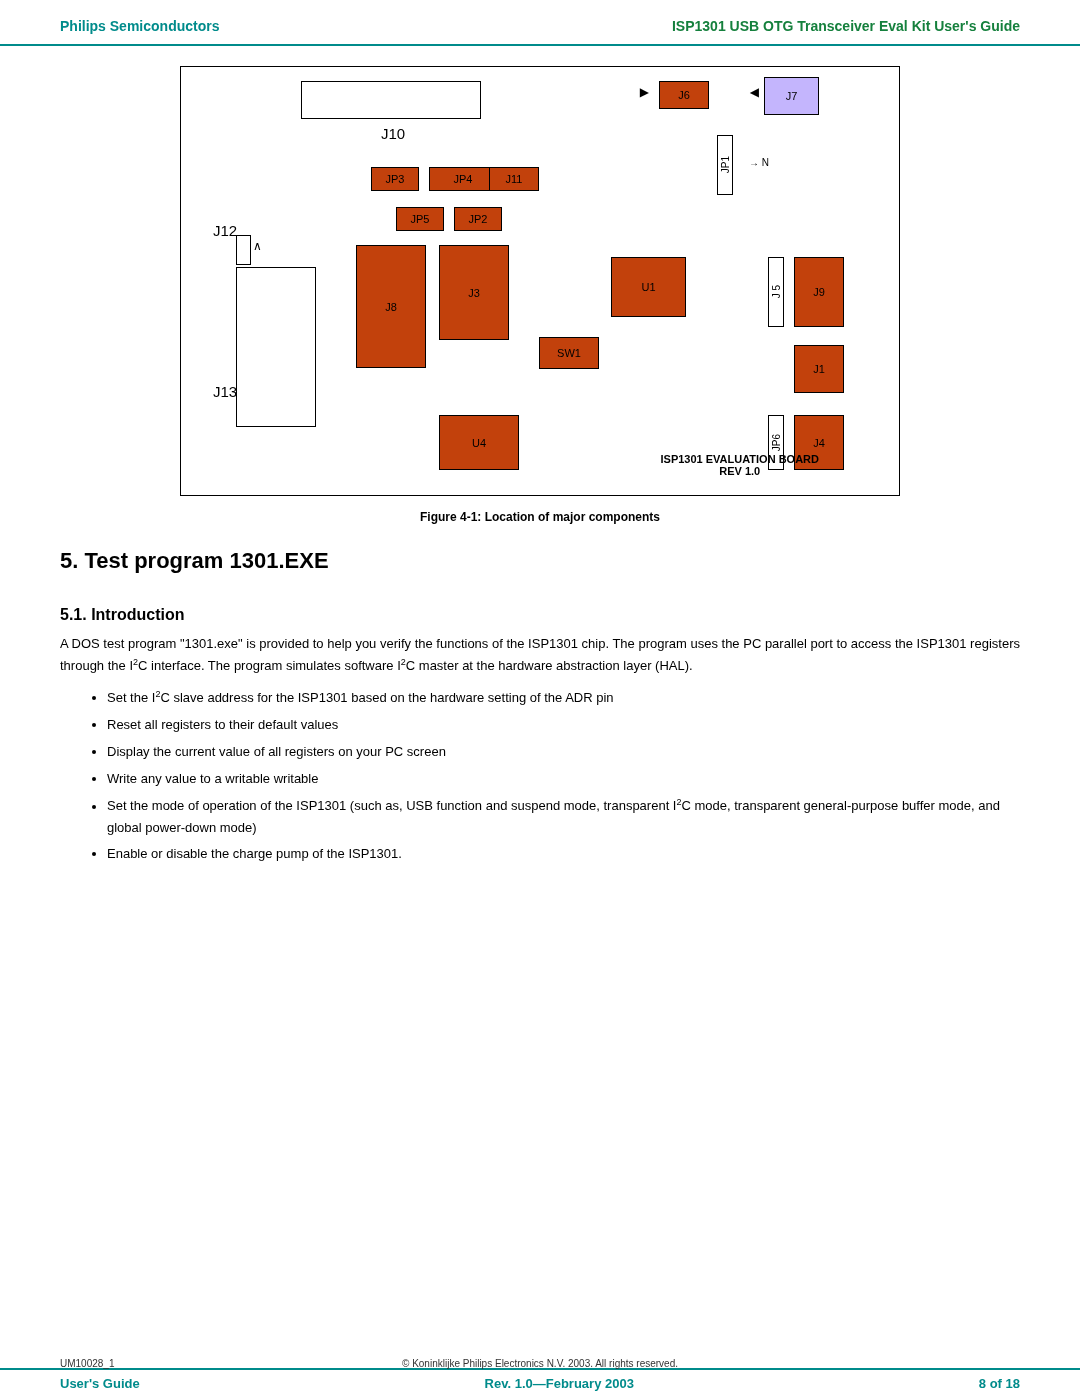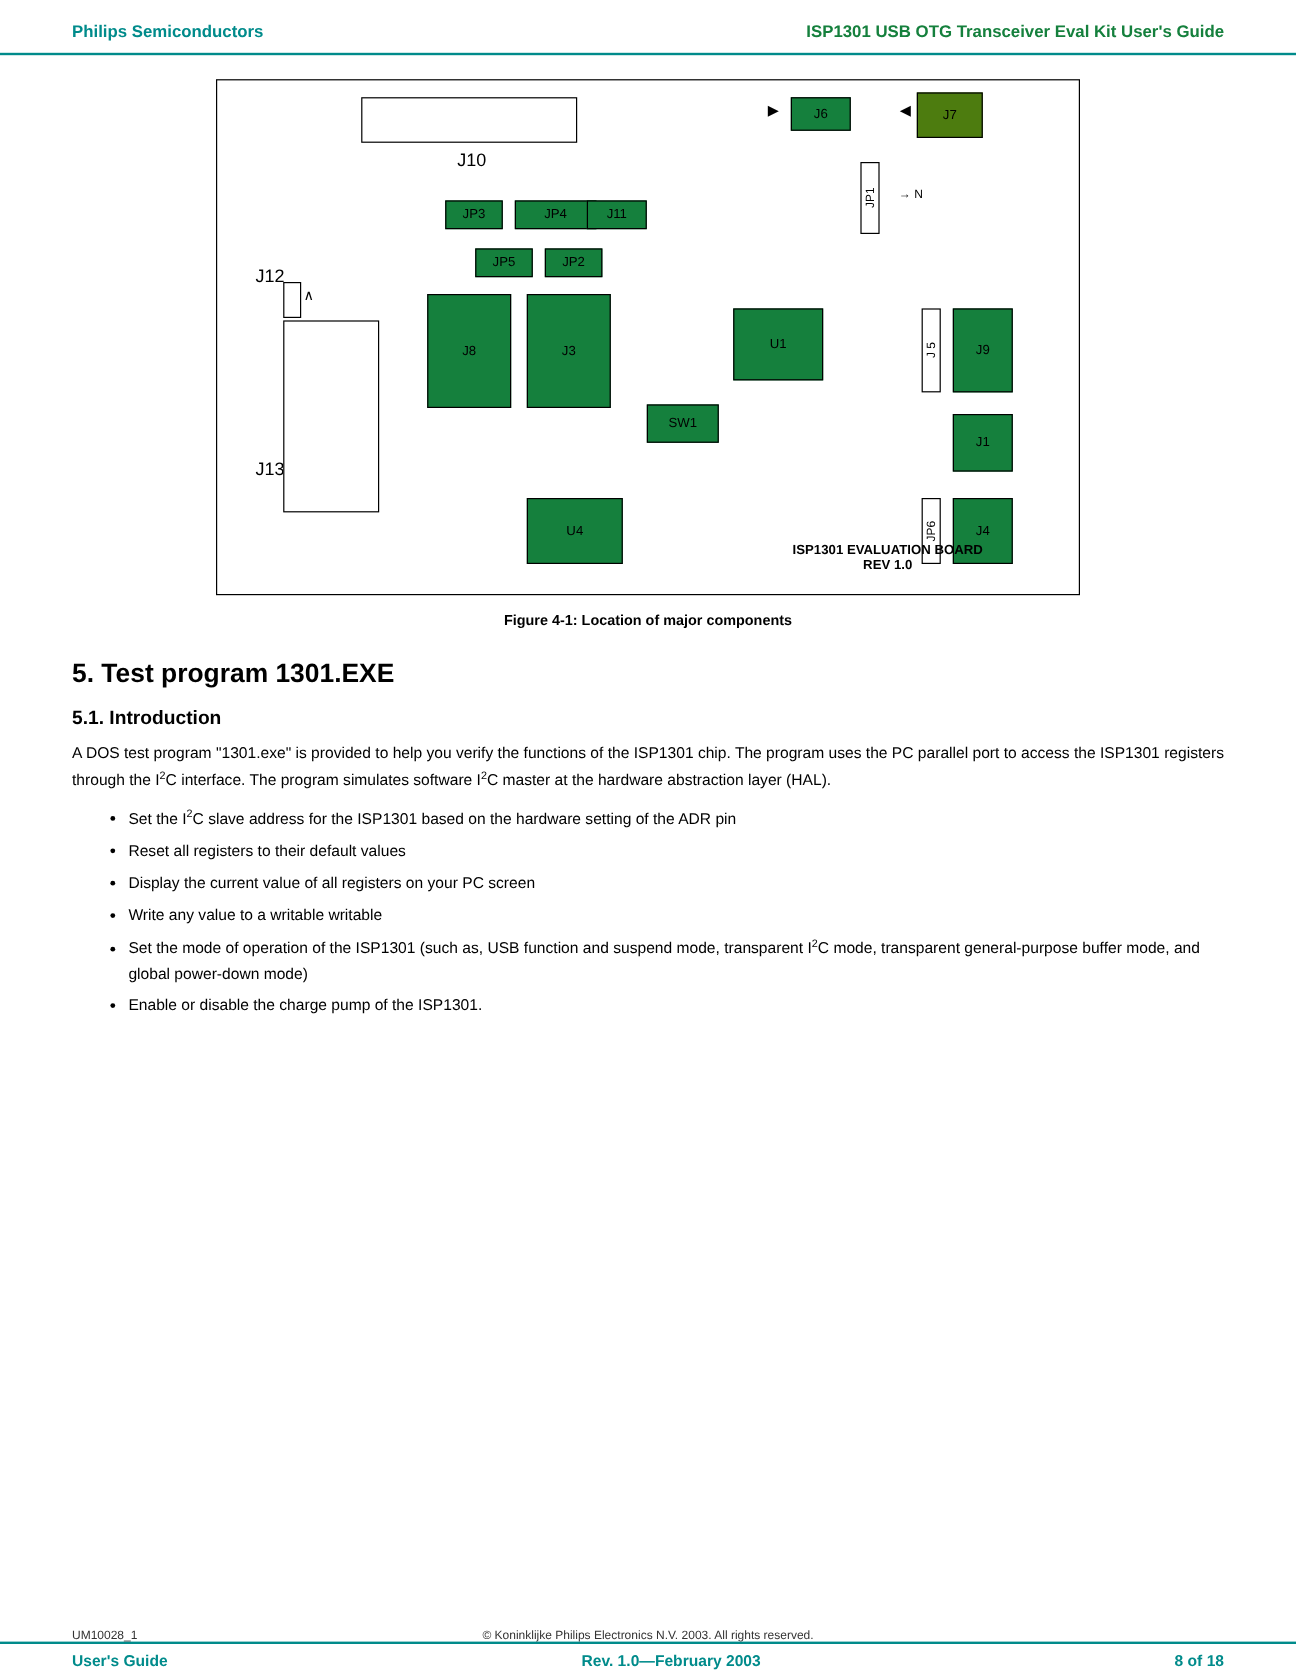--- a/index.html
+++ b/index.html
@@ -51,21 +51,21 @@
       height: 430px;
       position: relative;
       background: #fff;
       margin-bottom: 8px;
     }
 
     
     .comp-box {
       position: absolute;
       border: 1.5px solid #000;
-      background: #15803d;
+      background: #c2410c;
       display: flex;
       align-items: center;
       justify-content: center;
       font-size: 11px;
     }
 
     .comp-label {
       position: absolute;
       font-size: 15px;
     }
@@ -81,21 +81,21 @@
     .section-heading {
       font-size: 22px;
       font-weight: bold;
       margin-top: 24px;
       margin-bottom: 12px;
     }
 
     .subsection-heading {
       font-size: 16px;
       font-weight: bold;
-      margin-top: 16px;
+      margin-top: 32px;
       margin-bottom: 10px;
     }
 
     
     .body-text {
       font-size: 13px;
       line-height: 1.6;
       margin-bottom: 10px;
     }
 
@@ -185,21 +185,21 @@
 
   <div class="diagram-container">
     <div class="board-wrapper">
 
       <div style="position:absolute; top:14px; left:120px; width:180px; height:38px; border:1.5px solid #000; background:#fff;"></div>
 
       <span class="comp-label" style="top:58px; left:200px;">J10</span>
 
       <div class="comp-box" style="top:14px; width:50px; height:28px; right:190px;">J6</div>
 
-      <div style="position:absolute; top:10px; right:80px; width:55px; height:38px; border:1.5px solid #000; background:#4d7c0f; display:flex; align-items:center; justify-content:center; font-size:11px;">J7</div>
+      <div style="position:absolute; top:10px; right:80px; width:55px; height:38px; border:1.5px solid #000; background:#c4b5fd; display:flex; align-items:center; justify-content:center; font-size:11px;">J7</div>
 
       <div style="position:absolute; top:18px; right:250px; font-size:12px;">▶</div>
 
       <div style="position:absolute; top:18px; right:140px; font-size:12px;">◀</div>
 
       <div style="position:absolute; top:68px; right:166px; width:16px; height:60px; border:1.5px solid #000; background:#fff; display:flex; align-items:center; justify-content:center;">
         <span class="vert-label">JP1</span>
       </div>
 
       <span class="comp-label" style="top:90px; right:130px; font-size:10px;">→ N</span>
@@ -213,21 +213,21 @@
       <div class="comp-box" style="top:140px; left:215px; width:48px; height:24px;">JP5</div>
 
       <div class="comp-box" style="top:140px; left:273px; width:48px; height:24px;">JP2</div>
 
       <span class="comp-label" style="top:155px; left:32px;">J12</span>
 
       <div style="position:absolute; top:168px; left:55px; width:15px; height:30px; border:1.5px solid #000; background:#fff;"></div>
 
       <div style="position:absolute; top:172px; left:72px; font-size:12px;">∧</div>
 
-      <div class="comp-box" style="top:178px; left:175px; width:70px; height:95px;text-align:center;">J8</div>
+      <div class="comp-box" style="top:178px; left:175px; width:70px; height:123px;text-align:center;">J8</div>
 
       <div class="comp-box" style="top:178px; left:258px; width:70px; height:95px;">J3</div>
 
       <div class="comp-box" style="top:190px; left:430px; width:75px; height:60px;">U1</div>
 
       <div style="position:absolute; top:190px; right:115px; width:16px; height:70px; border:1.5px solid #000; background:#fff; display:flex; align-items:center; justify-content:center;">
         <span class="vert-label">J 5</span>
       </div>
 
       <div class="comp-box" style="top:190px; right:55px; width:50px; height:70px;">J9</div>

